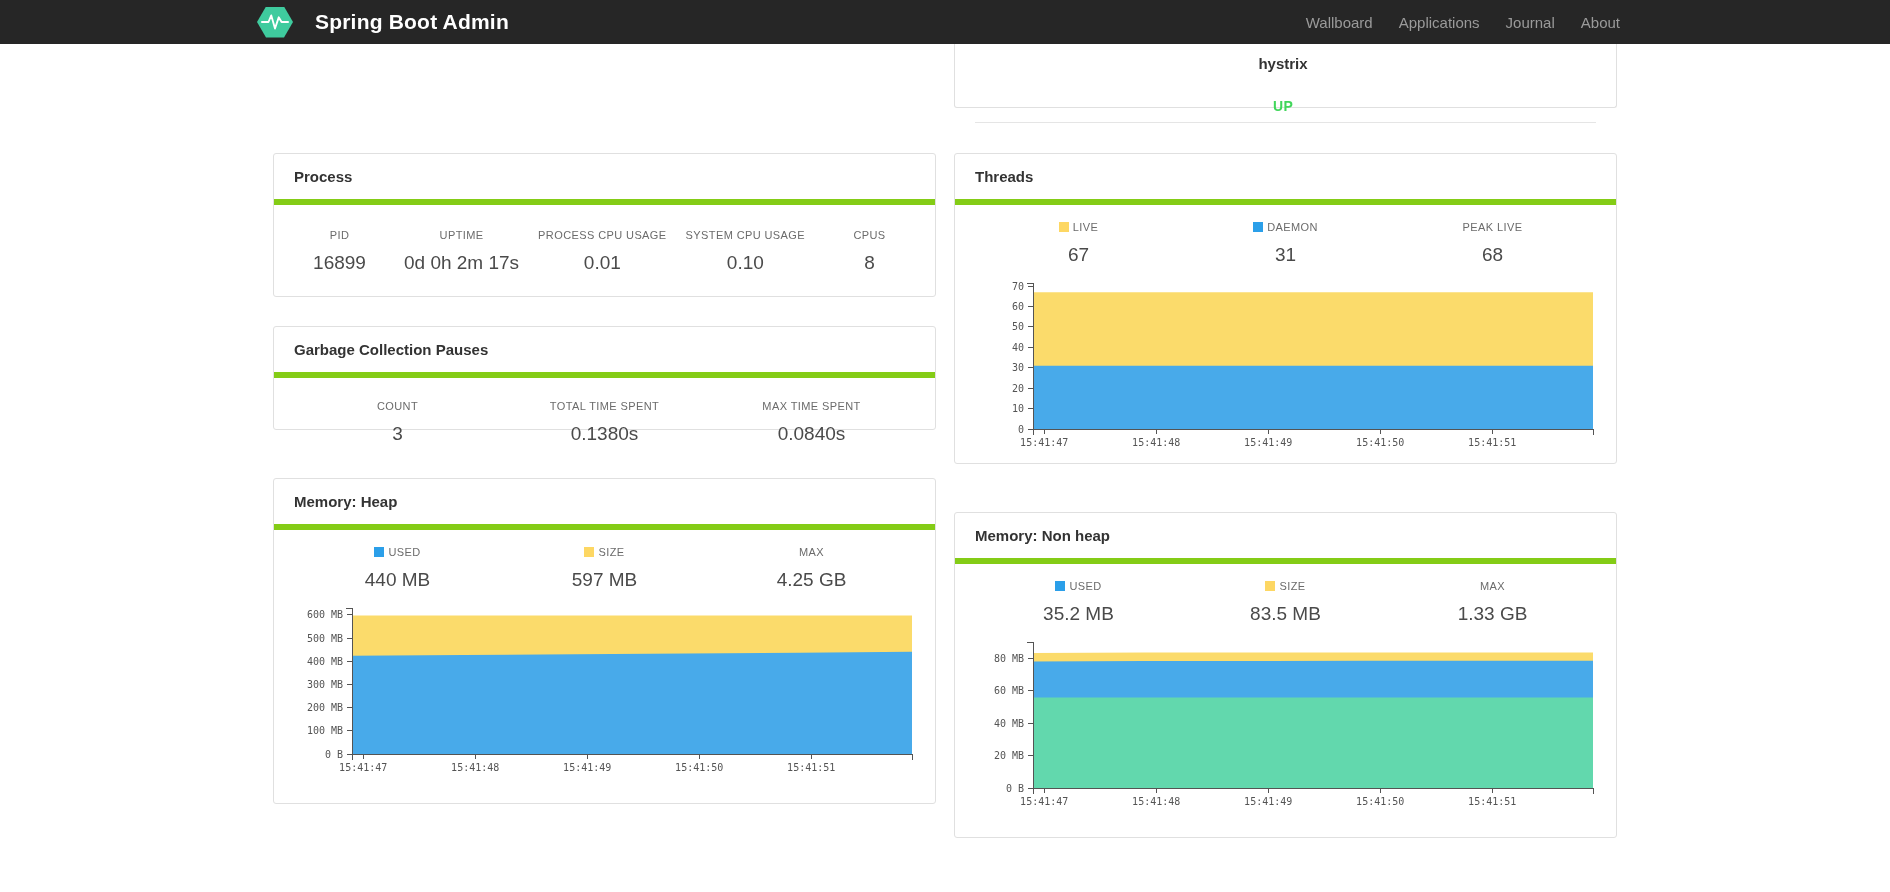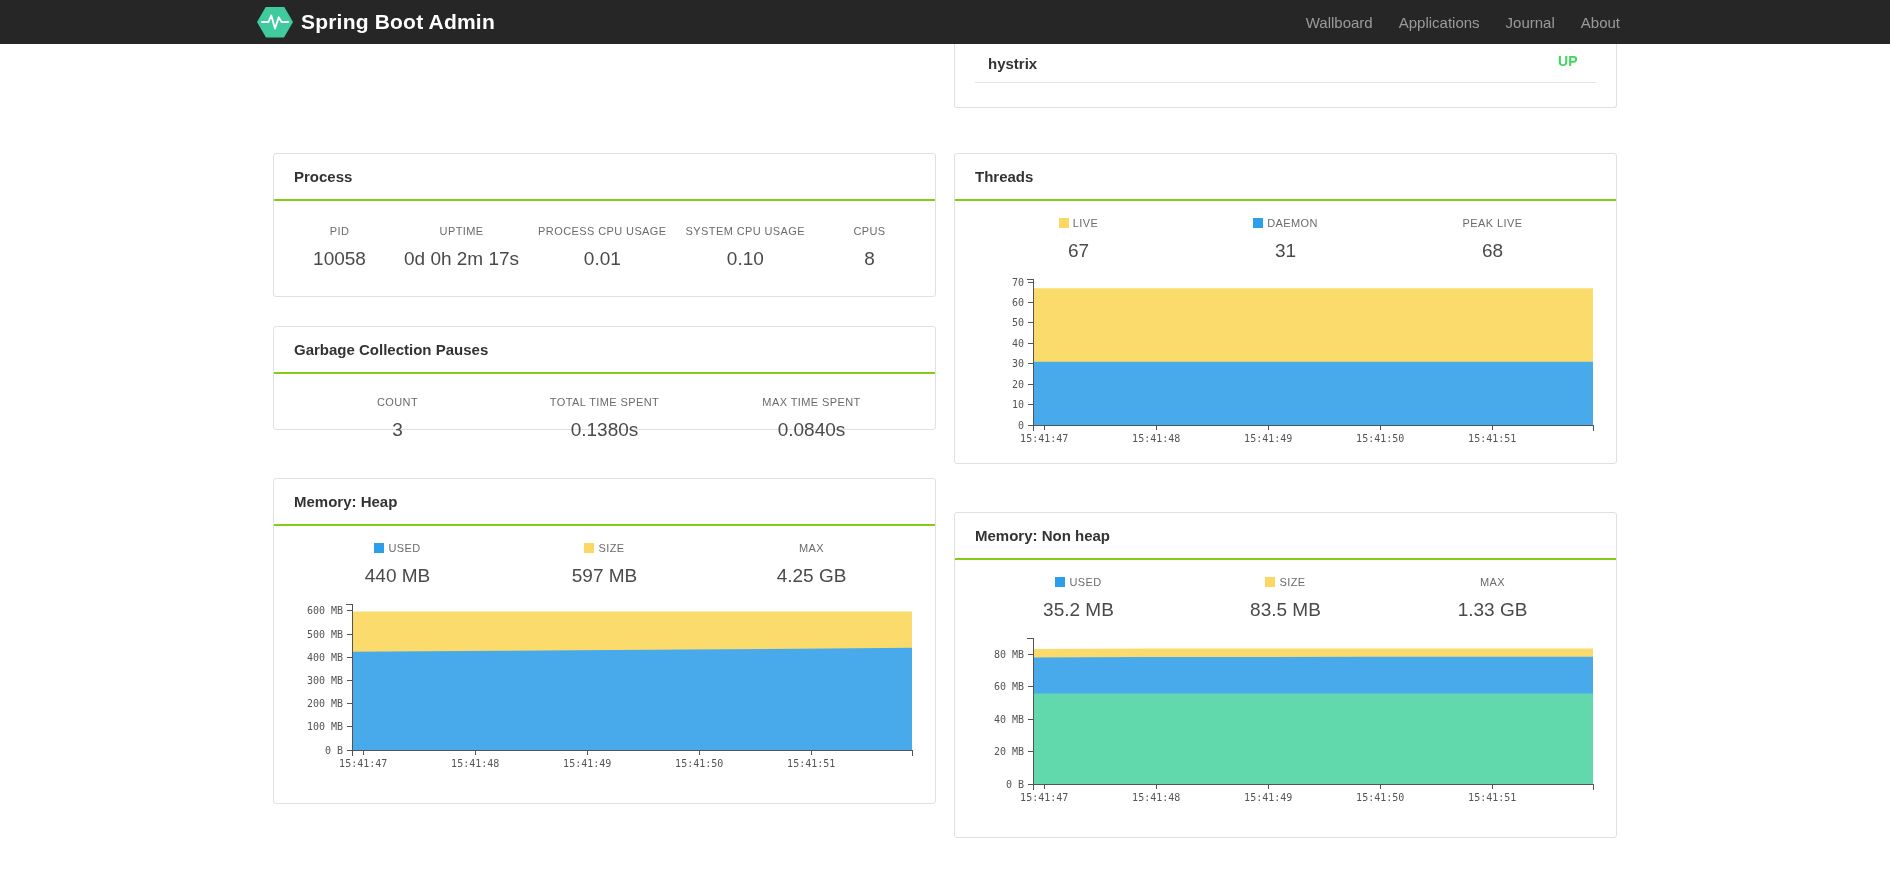--- a/index.html
+++ b/index.html
@@ -20,21 +20,21 @@
     width: 1376px;
     margin: 0 auto;
     height: 44px;
     display: flex;
     align-items: center;
     justify-content: space-between;
   }
   .brand {
     display: flex;
     align-items: center;
-    gap: 8px;
+    gap: 22px;
     text-decoration: none;
     cursor: pointer;
   }
   .brand-hex {
     width: 36px;
     height: 31px;
     background: #3fcb9e;
     clip-path: polygon(25% 0, 75% 0, 100% 50%, 75% 100%, 25% 100%, 0 50%);
     display: flex;
     align-items: center;
@@ -67,21 +67,21 @@
   .col-left { padding-top: 109px; }
 
   
   .card {
     background: #fff;
     border: 1px solid #e0e0e0;
     border-radius: 3px;
   }
   .card-header {
     padding: 12px 20px;
-    border-bottom: 2px solid #84cc16;
+    border-bottom: 6px solid #84cc16;
     font-size: 15px;
     font-weight: bold;
     color: #333;
     line-height: 21px;
   }
 
   .card-process { height: 144px; margin-bottom: 29px; }
   .card-gc { height: 104px; margin-bottom: 48px; }
   .card-threads { height: 311px; margin-bottom: 48px; }
   .card-memory { height: 326px; }
@@ -90,24 +90,26 @@
   .card-health {
     height: 64px;
     border-top: none;
     border-radius: 0 0 3px 3px;
     margin-bottom: 45px;
   }
   .health-row-wrap { margin: 0 20px; border-bottom: 1px solid #e5e5e5; }
   .health-row {
     display: flex;
     justify-content: space-between;
+    align-items: center;
     padding: 9px 18px 8px 13px;
+    flex-direction: column;
   }
   .health-name { font-size: 15px; font-weight: bold; color: #333; line-height: 21px; }
-  .health-status { font-size: 14px; font-weight: bold; letter-spacing: 0.3px; }
+  .health-status { font-size: 14px; font-weight: bold; letter-spacing: 0.3px; margin-top: 24px; }
 
   
   .stats { display: flex; }
   .stats-pad-lg { padding: 24px 20px 28px; gap: 19px; }
   .stats-pad-md { padding: 22px 20px 24px; }
   .stats-pad-sm { padding: 16px 20px 12px; }
   .stat { flex: 1; text-align: center; }
   .stat-label {
     font-size: 11px;
     color: #6b6b6b;
@@ -158,21 +160,21 @@
 
 <div class="container">
 
   <div class="col col-left">
 
     <div class="card card-process">
       <div class="card-header">Process</div>
       <div class="stats stats-pad-lg">
         <div class="stat">
           <div class="stat-label">PID</div>
-          <div class="stat-value">10058</div>
+          <div class="stat-value">16899</div>
         </div>
         <div class="stat">
           <div class="stat-label">UPTIME</div>
           <div class="stat-value">0d 0h 2m 17s</div>
         </div>
         <div class="stat">
           <div class="stat-label">PROCESS CPU USAGE</div>
           <div class="stat-value">0.01</div>
         </div>
         <div class="stat">

